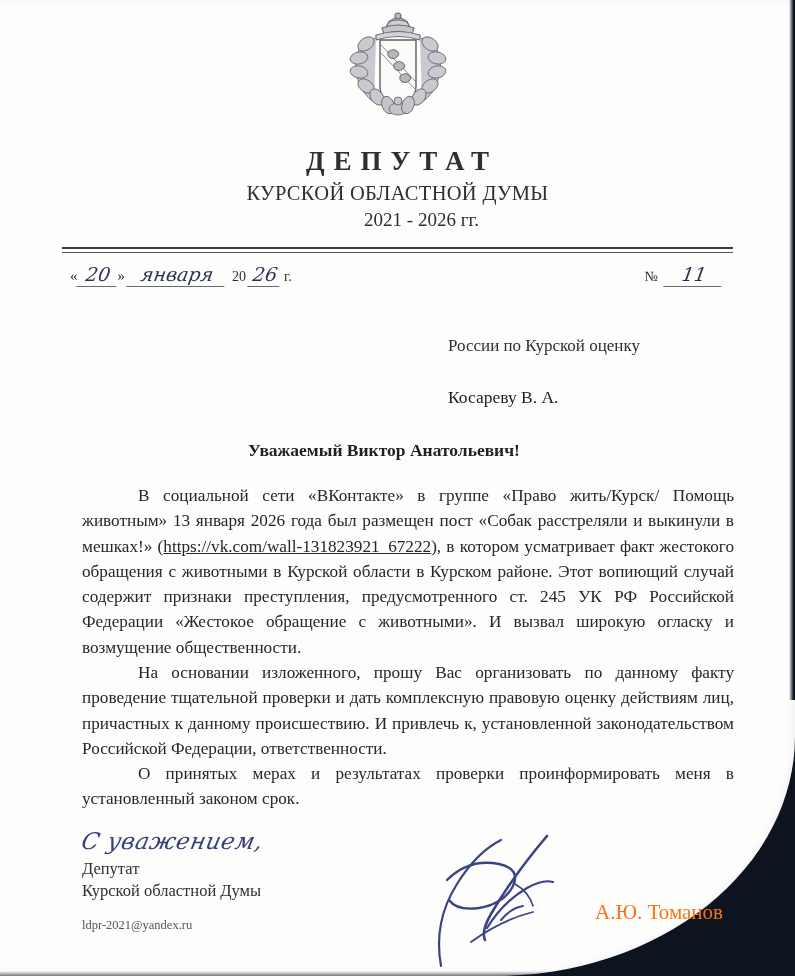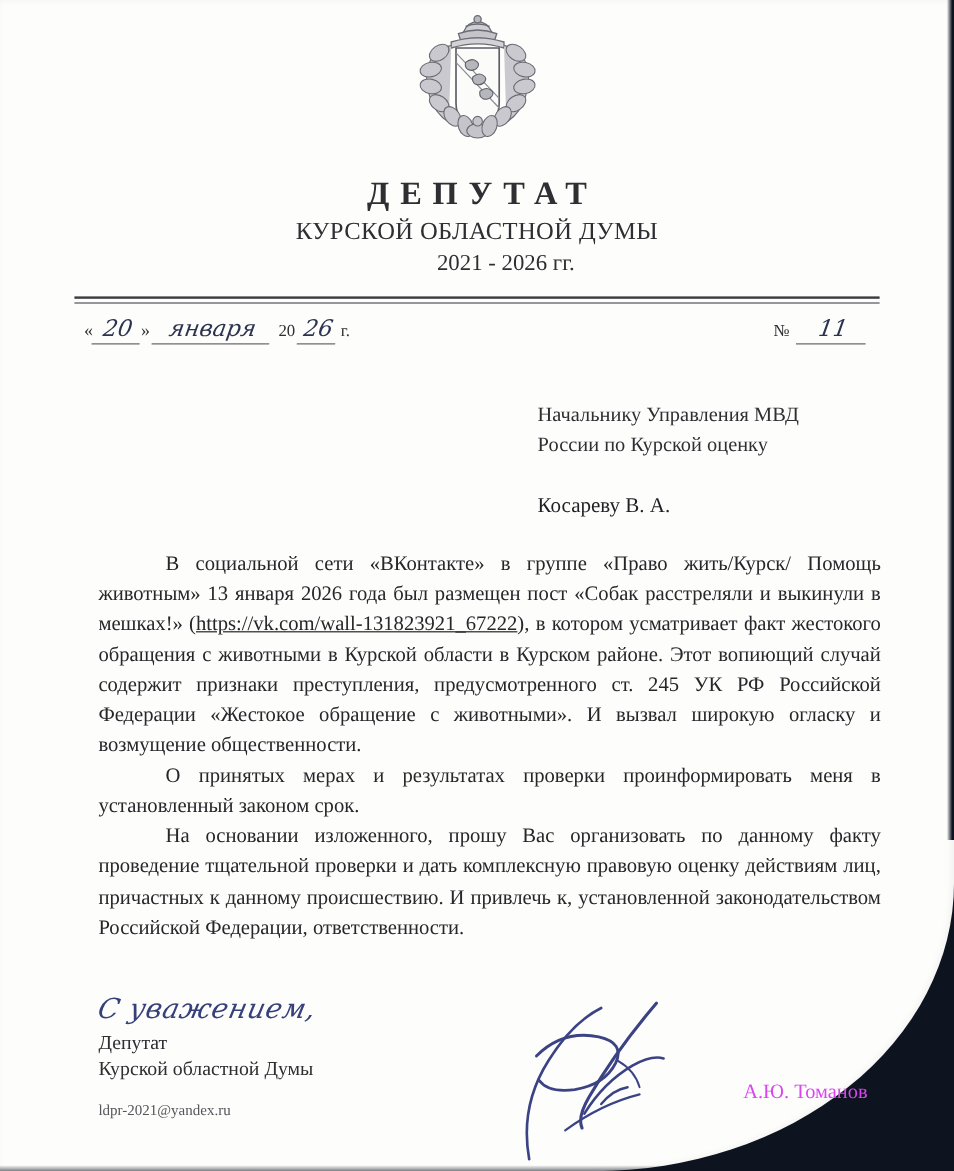--- a/index.html
+++ b/index.html
@@ -207,22 +207,22 @@
   }
   .signer-email {
     margin-top: 16px;
     font-size: 12.5px;
     color: #55555c;
   }
   .signer-name {
     position: absolute;
     right: 12px;
     top: 72px;
-    font-size: 17px;
-    color: #d946ef;
+    font-size: 21px;
+    color: #f97316;
     white-space: nowrap;
   }
   .signature-mark {
     position: absolute;
     left: 345px;
     top: -4px;
     width: 200px;
     height: 150px;
   }
 </style>
@@ -302,30 +302,30 @@
       <span class="hw hw-slot slot-yy">26</span>
       <span class="meta-static">г.</span>
     </div>
     <div class="meta-right">
       <span class="meta-static">№</span>
       <span class="hw hw-slot slot-num">11</span>
     </div>
   </div>
 
   <div class="addressee">
-    <div>Начальнику Управления МВД</div>
     <div>России по Курской оценку</div>
     <div class="addressee-name">Косареву В. А.</div>
   </div>
 
+  <div class="salutation">Уважаемый Виктор Анатольевич!</div>
 
   <div class="body-text">
     <p><span>В социальной сети «ВКонтакте» в группе «Право жить/Курск/ Помощь животным» 13 января 2026 года был размещен пост «Собак расстреляли и выкинули в мешках!» (</span><a class="link" href="#">https://vk.com/wall-131823921_67222</a><span>), в котором усматривает факт жестокого обращения с животными в Курской области в Курском районе. Этот вопиющий случай содержит признаки преступления, предусмотренного ст. 245 УК РФ Российской Федерации «Жестокое обращение с животными». И вызвал широкую огласку и возмущение общественности.</span></p>
+    <p>На основании изложенного, прошу Вас организовать по данному факту проведение тщательной проверки и дать комплексную правовую оценку действиям лиц, причастных к данному происшествию. И привлечь к, установленной законодательством Российской Федерации, ответственности.</p>
     <p>О принятых мерах и результатах проверки проинформировать меня в установленный законом срок.</p>
-    <p>На основании изложенного, прошу Вас организовать по данному факту проведение тщательной проверки и дать комплексную правовую оценку действиям лиц, причастных к данному происшествию. И привлечь к, установленной законодательством Российской Федерации, ответственности.</p>
   </div>
 
   <div class="signature-block">
     <div class="regards">С уважением,</div>
     <div class="signer-role">
       <div>Депутат</div>
       <div>Курской областной Думы</div>
     </div>
     <div class="signer-email">ldpr-2021@yandex.ru</div>
 

